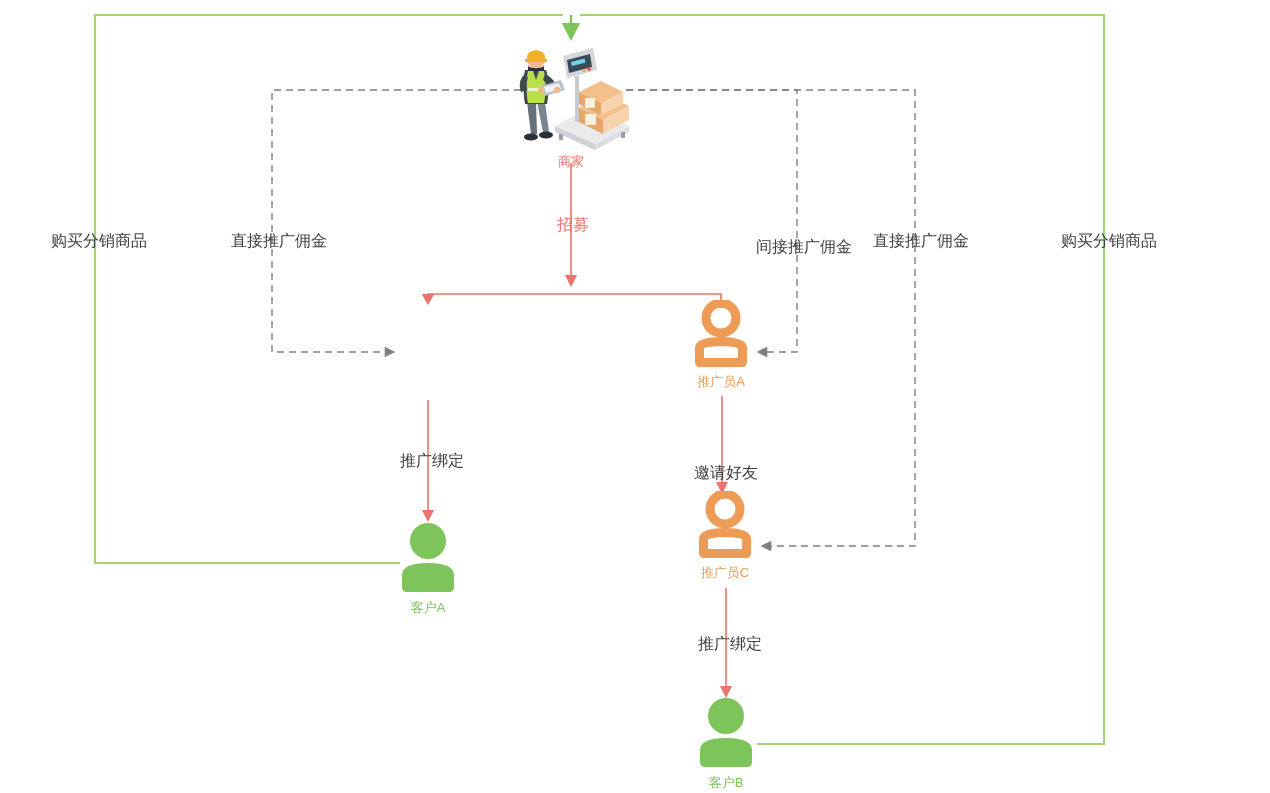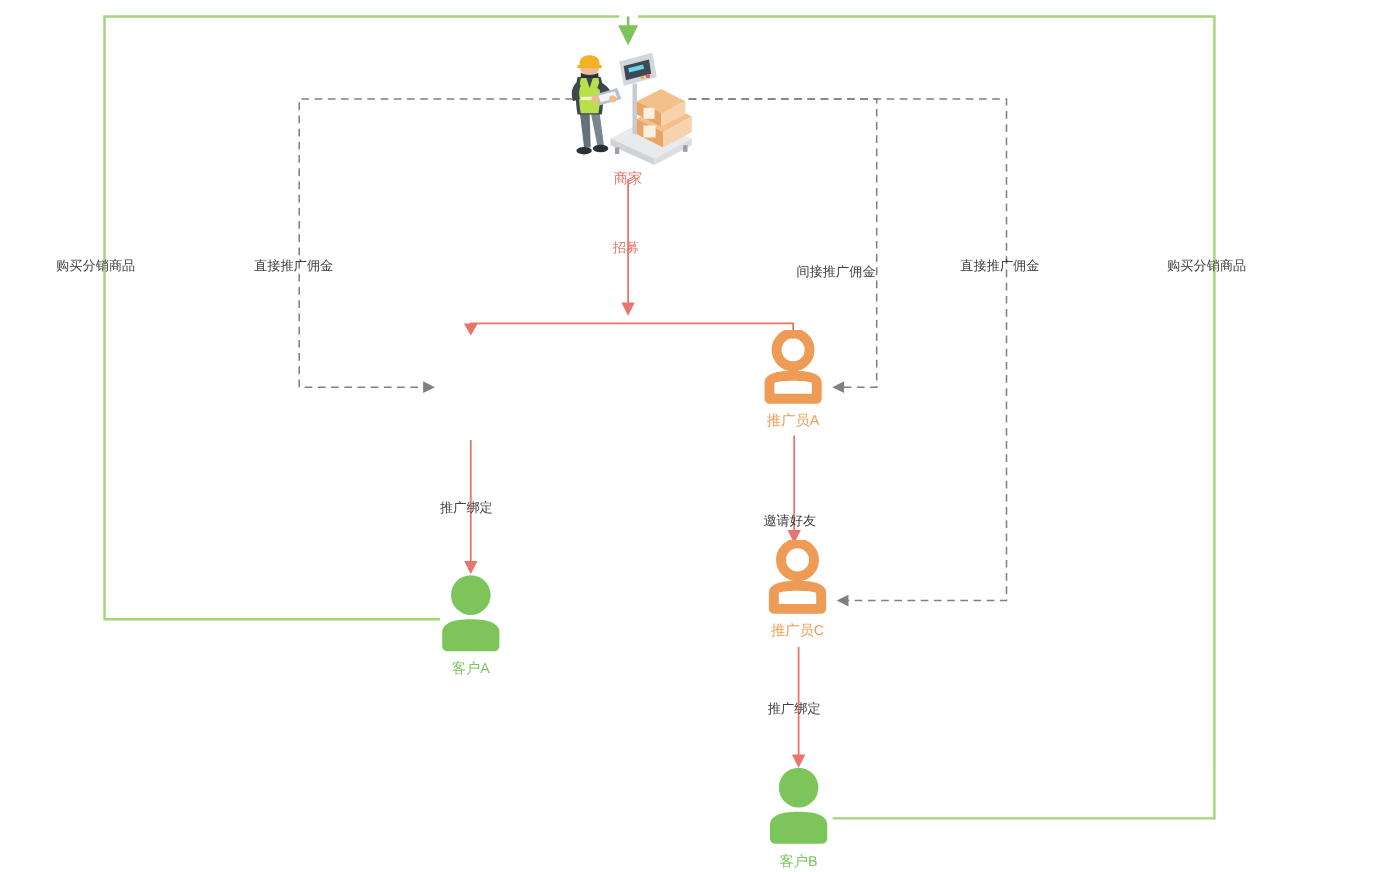--- a/index.html
+++ b/index.html
@@ -4,21 +4,21 @@
 <style>
   html,body{margin:0;padding:0;background:#ffffff;}
   body{font-family:"Liberation Sans","DejaVu Sans",sans-serif;}
   #stage{position:relative;width:1270px;height:793px;background:#ffffff;overflow:hidden;}
   #wires{position:absolute;left:0;top:0;width:1270px;height:793px;}
   .node{position:absolute;display:flex;flex-direction:column;align-items:center;}
   .node-label{font-size:13px;line-height:16px;white-space:nowrap;margin-top:4px;}
   .promoter .node-label{color:#ee9b55;}
   .customer .node-label{color:#7dc45a;}
   .merchant .node-label{color:#e8756b;}
-  .edge-label{position:absolute;font-size:12px;line-height:16px;white-space:nowrap;color:#3f3f3f;}
+  .edge-label{position:absolute;font-size:16px;line-height:16px;white-space:nowrap;color:#3f3f3f;}
   .edge-label.red{color:#e8756b;}
   .ico{display:block;}
 </style>
 </head>
 <body>
 
 <div id="stage">
 
   <svg id="wires" viewBox="0 0 1270 793">
     <defs>
@@ -159,20 +159,20 @@
     <svg class="ico" width="72" height="75" viewBox="0 0 72 75">
       <circle cx="36" cy="20" r="18" fill="#7dc45a"></circle>
       <path d="M10,54 C10,46 19,42 36,42 C53,42 62,46 62,54 L62,66 C62,69 60,71 57,71 L15,71 C12,71 10,69 10,66 Z" fill="#7dc45a"></path>
     </svg>
     <span class="node-label">客户B</span>
   </div>
 
   <div class="edge-label" style="left:51px;top:233px;">购买分销商品</div>
   <div class="edge-label" style="left:231px;top:233px;">直接推广佣金</div>
   <div class="edge-label red" style="left:557px;top:217px;">招募</div>
-  <div class="edge-label" style="left:724px;top:239px;">间接推广佣金</div>
+  <div class="edge-label" style="left:756px;top:239px;">间接推广佣金</div>
   <div class="edge-label" style="left:873px;top:233px;">直接推广佣金</div>
   <div class="edge-label" style="left:1061px;top:233px;">购买分销商品</div>
   <div class="edge-label" style="left:400px;top:453px;">推广绑定</div>
   <div class="edge-label" style="left:694px;top:465px;">邀请好友</div>
   <div class="edge-label" style="left:698px;top:636px;">推广绑定</div>
 
 </div>
 
 </body></html>

